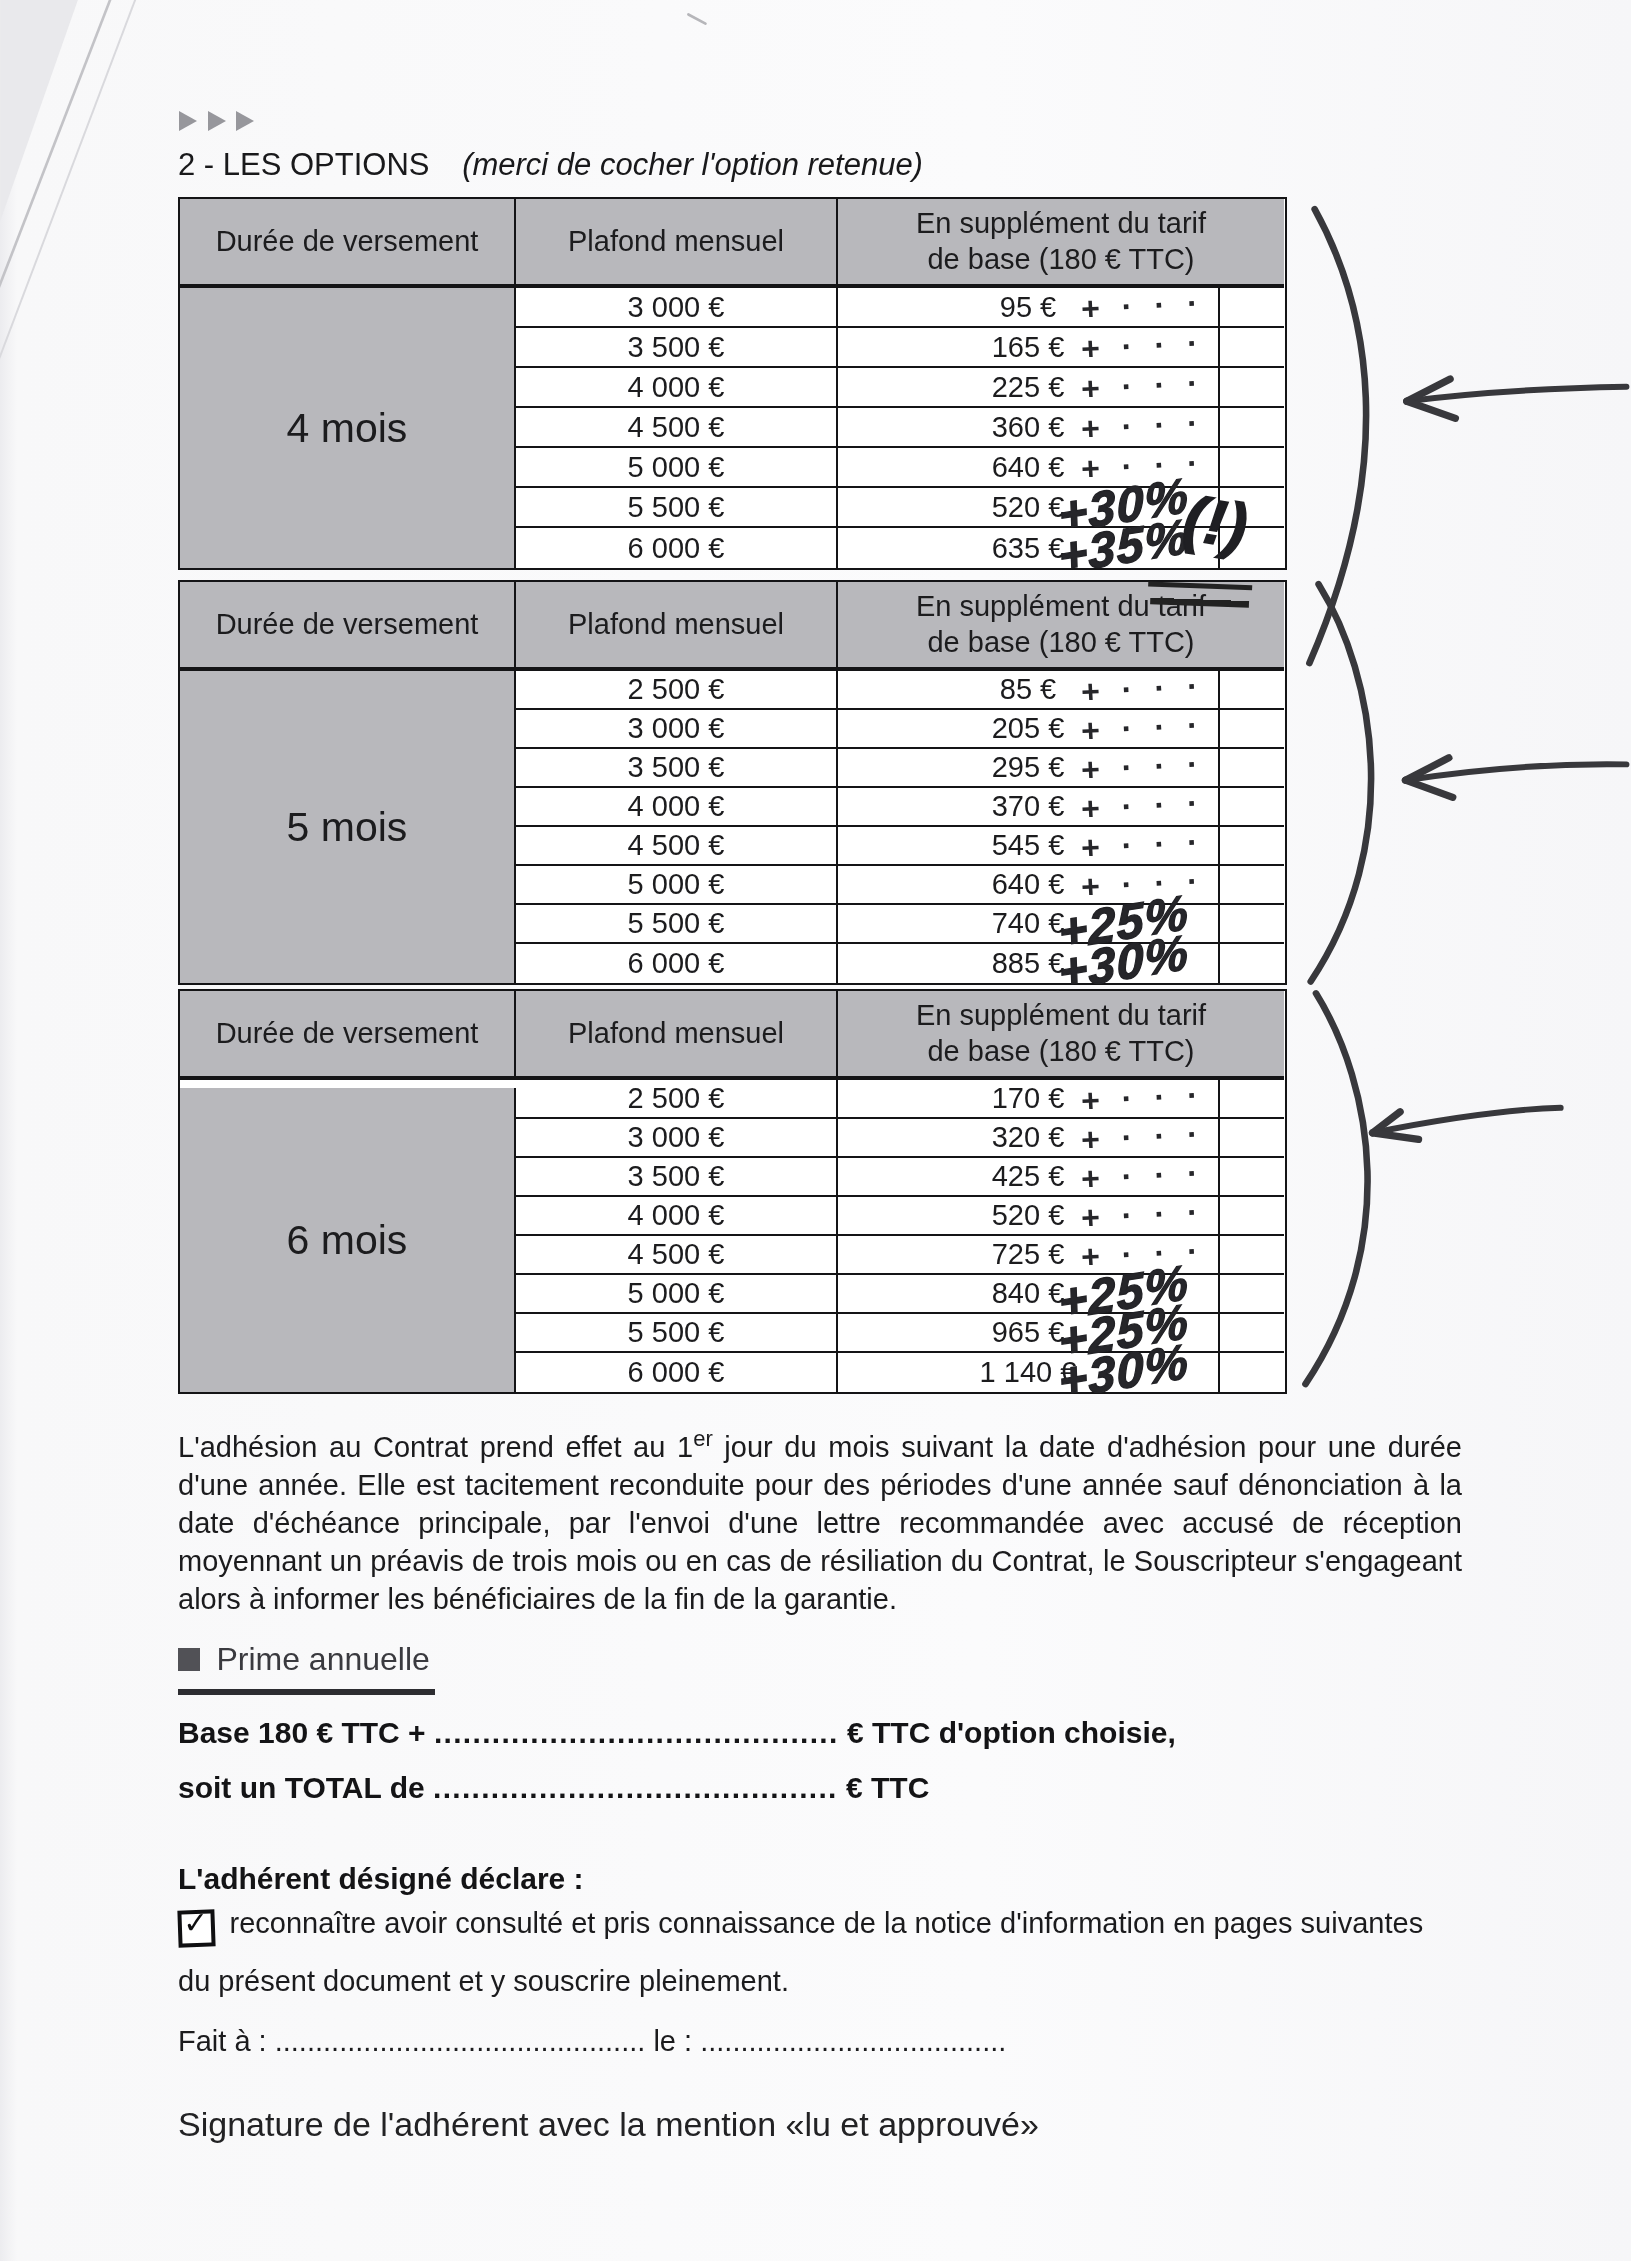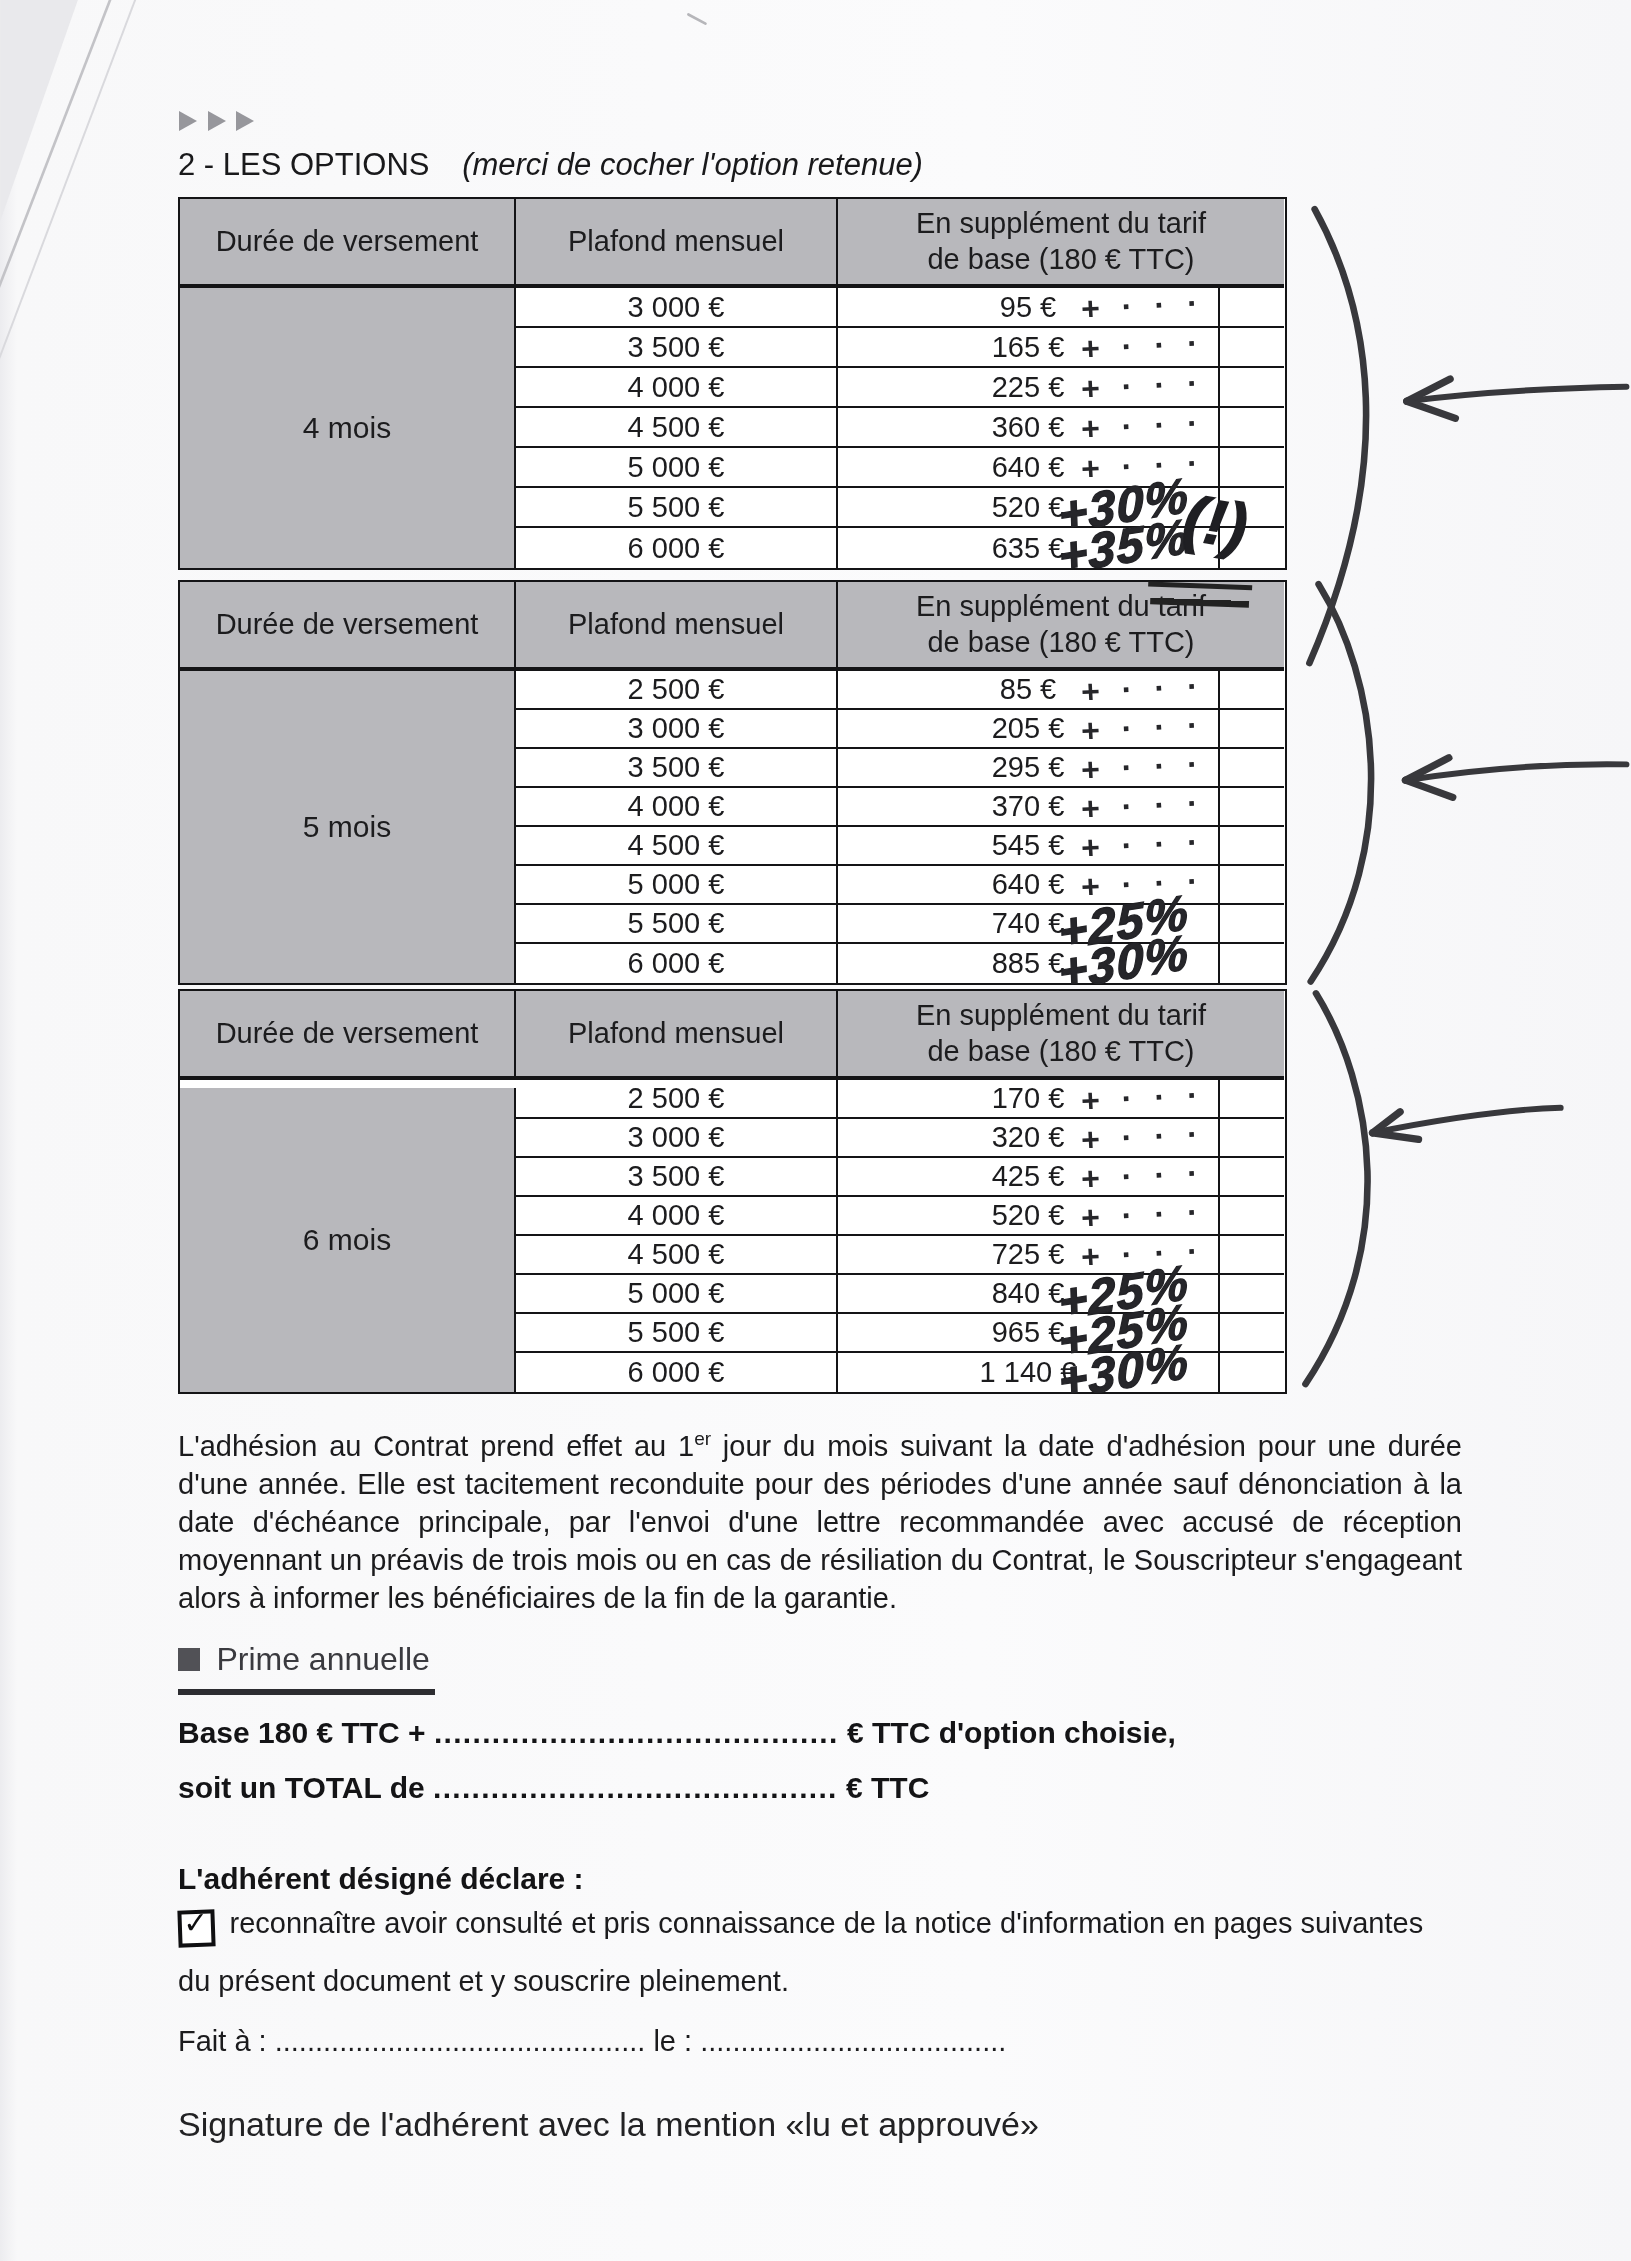--- a/index.html
+++ b/index.html
@@ -24,40 +24,40 @@
        grid-template-columns:336px 322px 382px 64px;
        background:#fff;border:2.6px solid #141416;box-sizing:border-box;}
   .tbl *{box-sizing:border-box;}
   .tbl1{top:197px;grid-template-rows:89px repeat(7,40px);}
   .tbl2{top:580px;grid-template-rows:89px repeat(8,39px);}
   .tbl3{top:989px;grid-template-rows:89px repeat(8,39px);}
   .hc{background:#b8b8bc;border-bottom:4.6px solid #141416;display:flex;align-items:center;justify-content:center;
       font-size:29px;text-align:center;}
   .hc1,.hc2{border-right:2.6px solid #141416;}
   .hc3{grid-column:3 / span 2;flex-direction:column;line-height:1.22;}
-  .dur{grid-column:1;background:#b8b8bc;border-right:2.6px solid #141416;display:flex;align-items:center;justify-content:center;font-size:30px;}
+  .dur{grid-column:1;background:#b8b8bc;border-right:2.6px solid #141416;display:flex;align-items:center;justify-content:center;font-size:41px;}
   .pc{grid-column:2;border-right:2.6px solid #141416;border-bottom:2.6px solid #141416;display:flex;align-items:center;justify-content:center;font-size:29px;}
   .sc{grid-column:3;border-right:2.6px solid #141416;border-bottom:2.6px solid #141416;display:flex;align-items:center;justify-content:center;font-size:29px;position:relative;overflow:visible;white-space:nowrap;}
   .cc{grid-column:4;border-bottom:2.6px solid #141416;background:#fff;}
   .pc.last,.sc.last,.cc.last{border-bottom:none;}
 
   
   .ann{position:absolute;font-weight:700;color:#26262a;z-index:6;white-space:nowrap;}
   .ann.dots{left:64%;top:50%;transform:translateY(-52%) rotate(-3deg);font-size:32px;letter-spacing:6.6px;}
   .ann.pct{left:58%;top:46%;transform:translateY(-50%) rotate(-9deg) skewX(-7deg);
            font-size:49px;font-style:italic;-webkit-text-stroke:1.3px #222226;letter-spacing:1.3px;}
   .excl{position:absolute;left:1184px;top:486px;z-index:9;font-size:63px;font-weight:700;font-style:italic;
         color:#1f1f23;transform:rotate(9deg);-webkit-text-stroke:1.6px #1f1f23;}
   .excl-scribble{position:absolute;left:-25px;top:99px;width:104px;height:10.5px;
         border-top:5.3px solid #222;box-shadow:0 9.2px 0 -2.6px #222;transform:rotate(-7deg);}
 
   
   .para{position:absolute;left:178px;top:1420px;width:1284px;font-size:29px;line-height:38px;
         text-align:justify;color:#1b1b1d;margin:0;}
-  .para sup{font-size:19px;}
+  .para sup{font-size:22px;}
 
   
   .prime-head{position:absolute;left:178px;top:1641px;display:flex;align-items:center;
         font-size:32px;color:#3a3a3f;padding-bottom:10.5px;border-bottom:6.6px solid #2d2d31;width:257px;}
   .sq{width:22.4px;height:22.4px;background:#515156;margin-right:16px;flex:none;}
   .bold-line{position:absolute;left:178px;font-size:30px;font-weight:700;color:#141416;white-space:nowrap;}
   .bl1{top:1716px;} .bl2{top:1771px;}
   .dots-fill{font-weight:700;letter-spacing:1.3px;}
 
   .declare-head{position:absolute;left:178px;top:1862px;font-size:30px;font-weight:700;color:#141416;}

